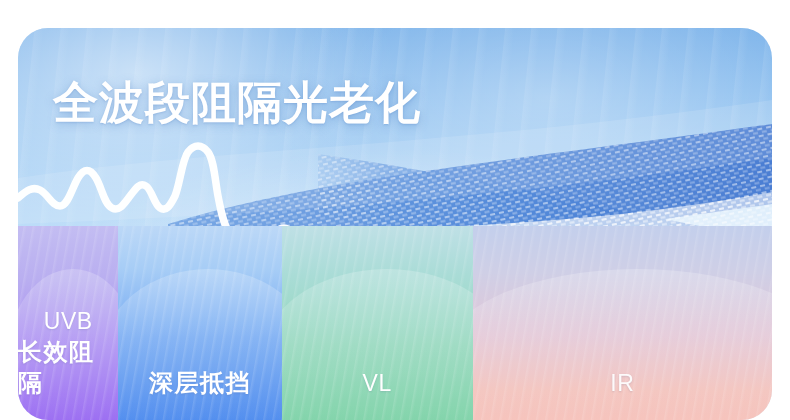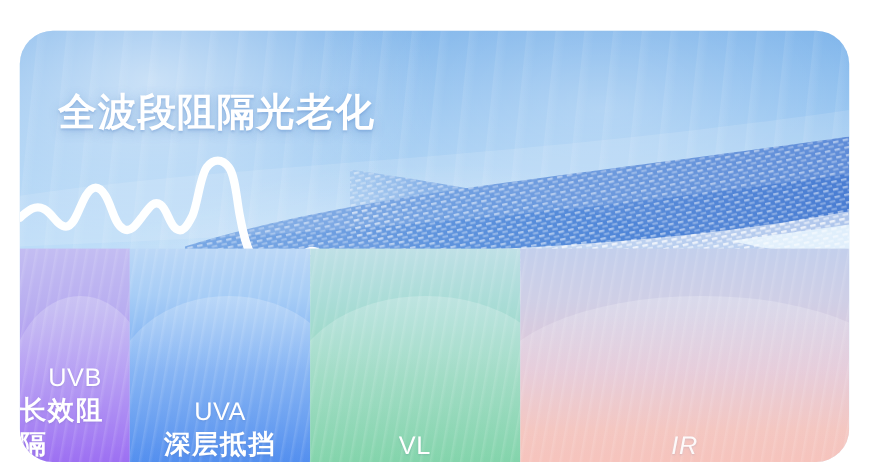--- a/index.html
+++ b/index.html
@@ -40,35 +40,35 @@
     background:repeating-linear-gradient(100deg,
       rgba(255,255,255,0) 0px,rgba(255,255,255,0) 5px,
       rgba(255,255,255,.35) 6px,rgba(255,255,255,0) 9px);}
   .band .swoosh{position:absolute;left:-10%;top:22%;width:130%;height:90%;
     border-radius:50% 50% 0 0;
     background:linear-gradient(180deg,rgba(255,255,255,.22),rgba(255,255,255,0));}
 
   #band-uvb{width:110px;background:linear-gradient(180deg,#c3bdf2 0%,#b9aef0 28%,#ab8ef2 62%,#9a6cf2 100%);}
   #band-uva{width:179px;background:linear-gradient(180deg,#bcd8f7 0%,#a7cdf6 22%,#74a9f2 58%,#4f8cee 100%);}
   #band-vl {width:209px;background:linear-gradient(180deg,#bfe0e6 0%,#a9dcd6 26%,#93d7bc 62%,#80d3a9 100%);}
-  #band-ir {width:328px;background:linear-gradient(180deg,#c3cfec 0%,#cfcfe6 24%,#e2c6d6 56%,#f3c3bd 85%,#f6c2bb 100%);font-style:italic;}
+  #band-ir {width:328px;background:linear-gradient(180deg,#c3cfec 0%,#cfcfe6 24%,#e2c6d6 56%,#f3c3bd 85%,#f6c2bb 100%);}
 
   .band-labels{position:absolute;inset:0;display:flex;flex-direction:column;
-    align-items:center;justify-content:flex-end;
+    align-items:center;justify-content:flex-end;padding-bottom:22px;
     color:#ffffff;}
   .lbl-en{font-size:23px;line-height:30px;letter-spacing:.5px;font-weight:400;
     text-shadow:0 1px 2px rgba(80,90,140,.18);}
   .lbl-cn{font-size:24px;line-height:31px;letter-spacing:1.5px;font-weight:700;
     text-shadow:0 1px 2px rgba(80,90,140,.18);}
   #band-ir .lbl-en,#band-ir .lbl-cn{color:rgba(255,255,255,.92);}
 
   
   #title{
     position:absolute;left:35px;top:46px;
-    font-size:35px;line-height:58px;font-weight:700;color:#ffffff;
+    font-size:45px;line-height:58px;font-weight:700;color:#ffffff;
     letter-spacing:1px;
     text-shadow:0 2px 10px rgba(70,120,190,.35),0 1px 2px rgba(70,120,190,.25);
     white-space:nowrap;
   }
 </style>
 </head>
 <body>
 
 <div id="stage">
 
@@ -151,21 +151,20 @@
         <div class="band-labels">
           <div class="lbl-en">UVB</div>
           <div class="lbl-cn">长效阻隔</div>
         </div>
       </div>
 
       <div class="band" id="band-uva">
         <div class="tex"></div>
         <div class="swoosh"></div>
         <div class="band-labels">
-          <div class="lbl-en">UVA</div>
           <div class="lbl-cn">深层抵挡</div>
         </div>
       </div>
 
       <div class="band" id="band-vl">
         <div class="tex"></div>
         <div class="swoosh"></div>
         <div class="band-labels">
           <div class="lbl-en">VL</div>
         </div>

